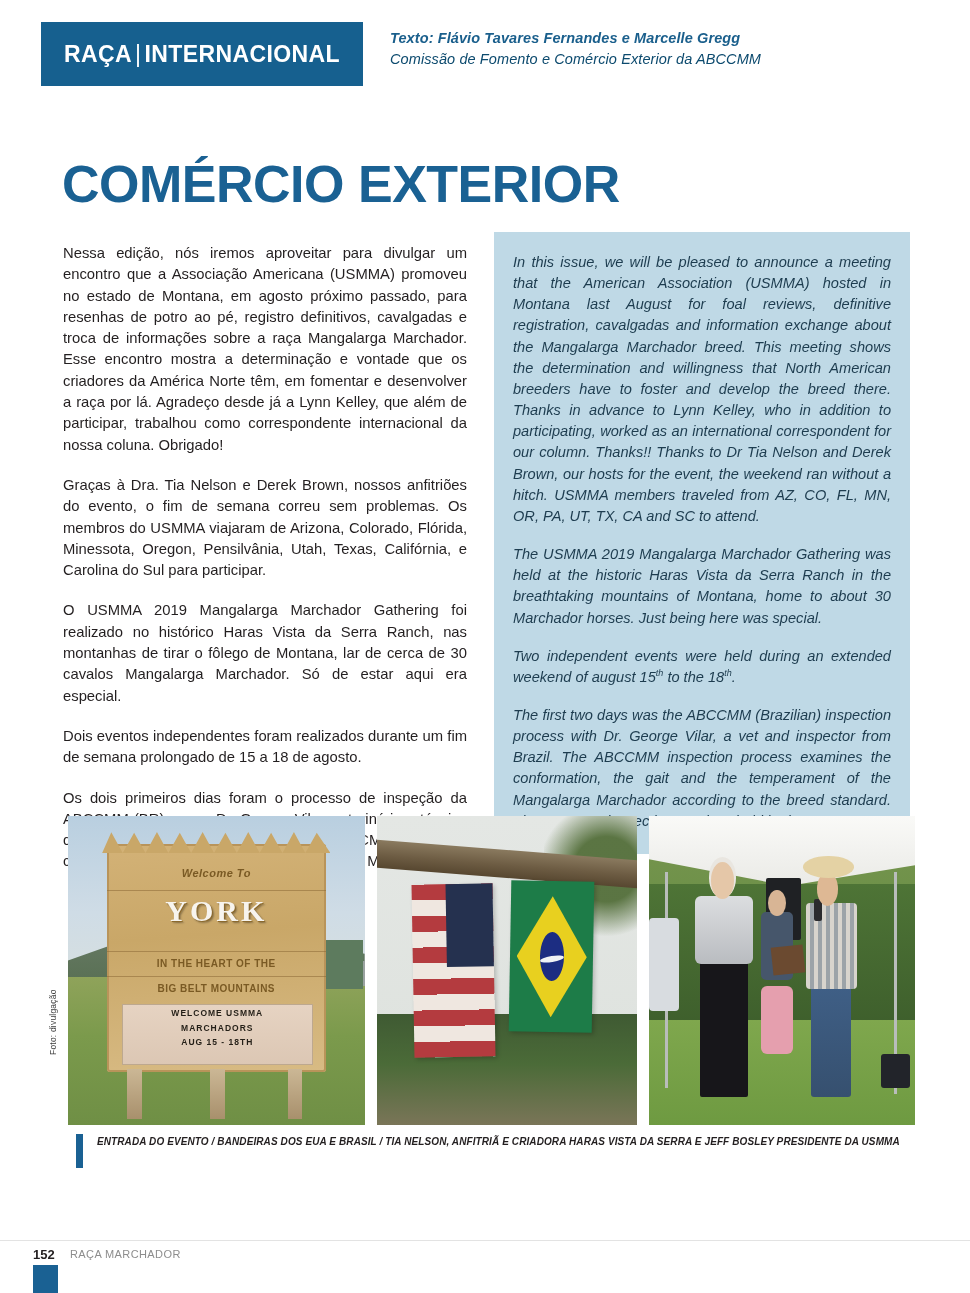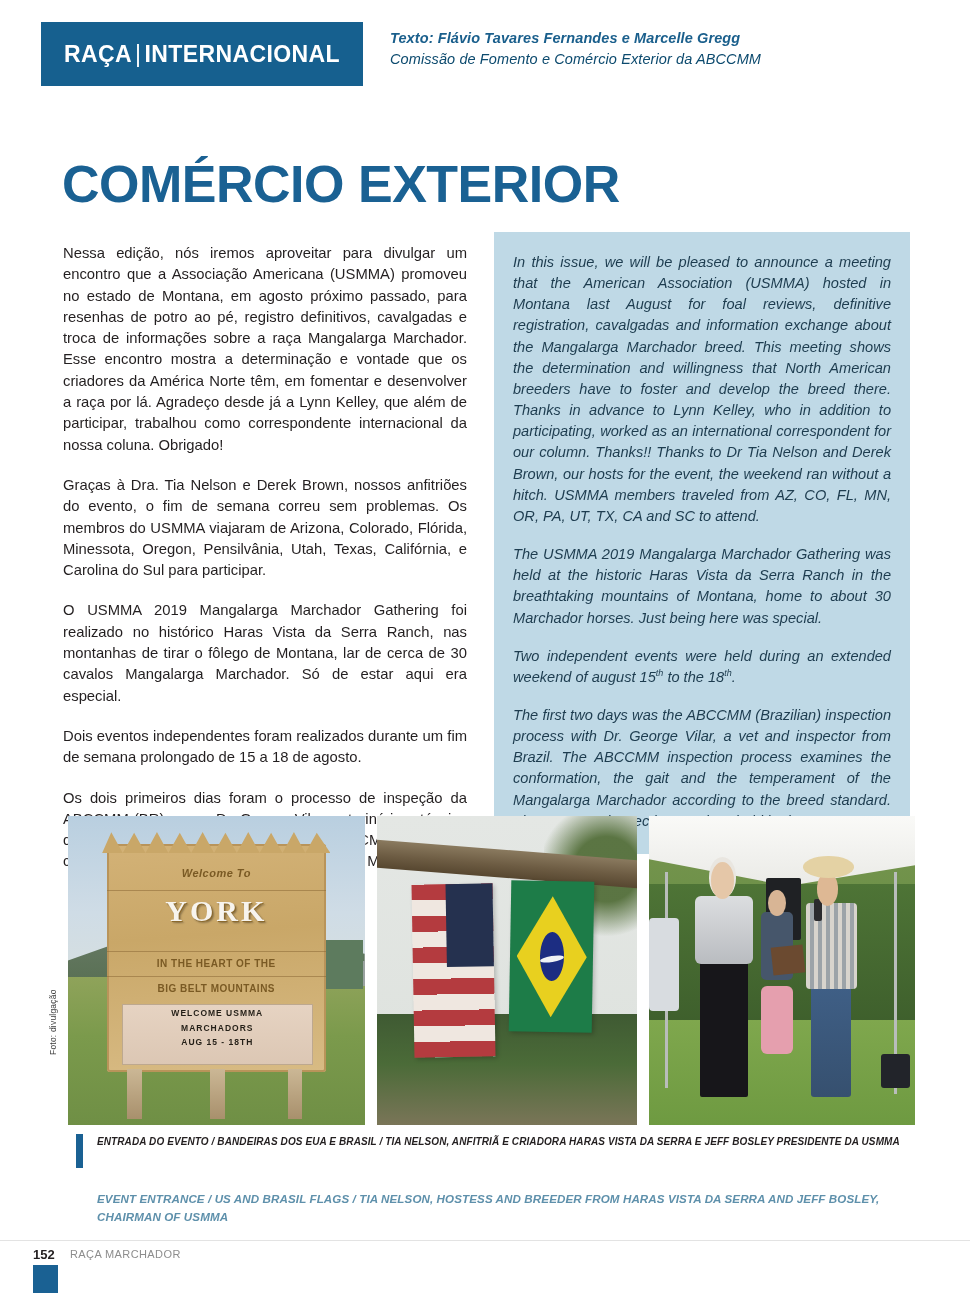--- a/index.html
+++ b/index.html
@@ -498,20 +498,19 @@
       <div class="p3-man-head"></div>
       <div class="p3-man-hat"></div>
       <div class="p3-bag"></div>
     </div>
   </div>
 
   <div class="photo-credit">Foto: divulgação</div>
 
   <div class="caption-accent"></div>
   <div class="caption-pt">ENTRADA DO EVENTO  /  BANDEIRAS DOS EUA E BRASIL /  TIA NELSON, ANFITRIÃ E CRIADORA HARAS VISTA DA SERRA E JEFF BOSLEY PRESIDENTE DA USMMA</div>
-  <div class="caption-en">EVENT ENTRANCE  /  US AND BRASIL FLAGS  /  TIA NELSON, HOSTESS AND BREEDER FROM HARAS VISTA DA SERRA AND JEFF BOSLEY, CHAIRMAN OF USMMA</div>
 
   <div class="footer-rule"></div>
   <div class="footer-page">152</div>
   <div class="footer-mag">RAÇA MARCHADOR</div>
   <div class="footer-block"></div>
 
 </div>
 
 </body></html>

